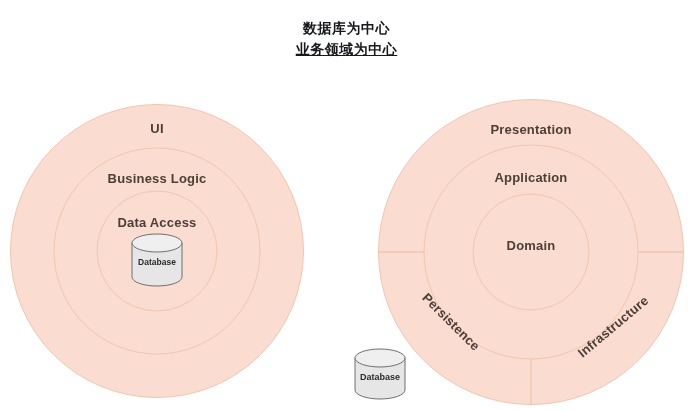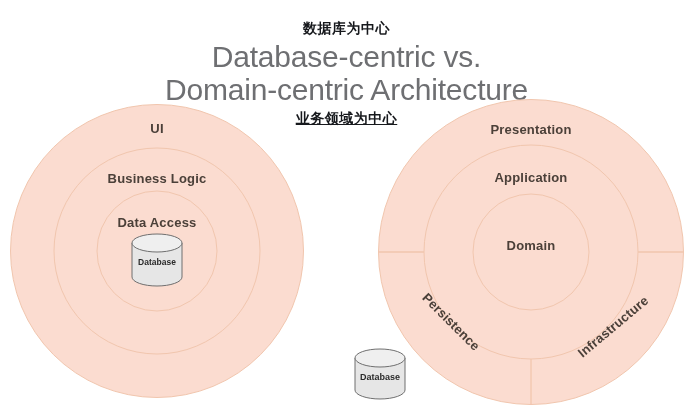--- a/index.html
+++ b/index.html
@@ -93,24 +93,20 @@
   }
   .cyl-label.big { font-size: 9px; }
 </style>
 </head>
 <body>
 
 <div id="stage">
 
   <div class="title-zone">
     <div class="cn-note top">数据库为中心</div>
-    <div class="main-title">
-      <span class="line">Database-centric vs.</span>
-      <span class="line">Domain-centric Architecture</span>
-    </div>
     <div class="cn-note bottom">业务领域为中心</div>
   </div>
 
   <svg class="diagram" viewBox="0 0 693 410" xmlns="http://www.w3.org/2000/svg">
 
     <g>
       <circle class="ring-fill" cx="157" cy="251" r="146.5"></circle>
       <circle class="ring-stroke" cx="157" cy="251" r="146.5"></circle>
       <circle class="ring-stroke" cx="157" cy="251" r="103"></circle>
       <circle class="ring-stroke" cx="157" cy="251" r="60"></circle>

